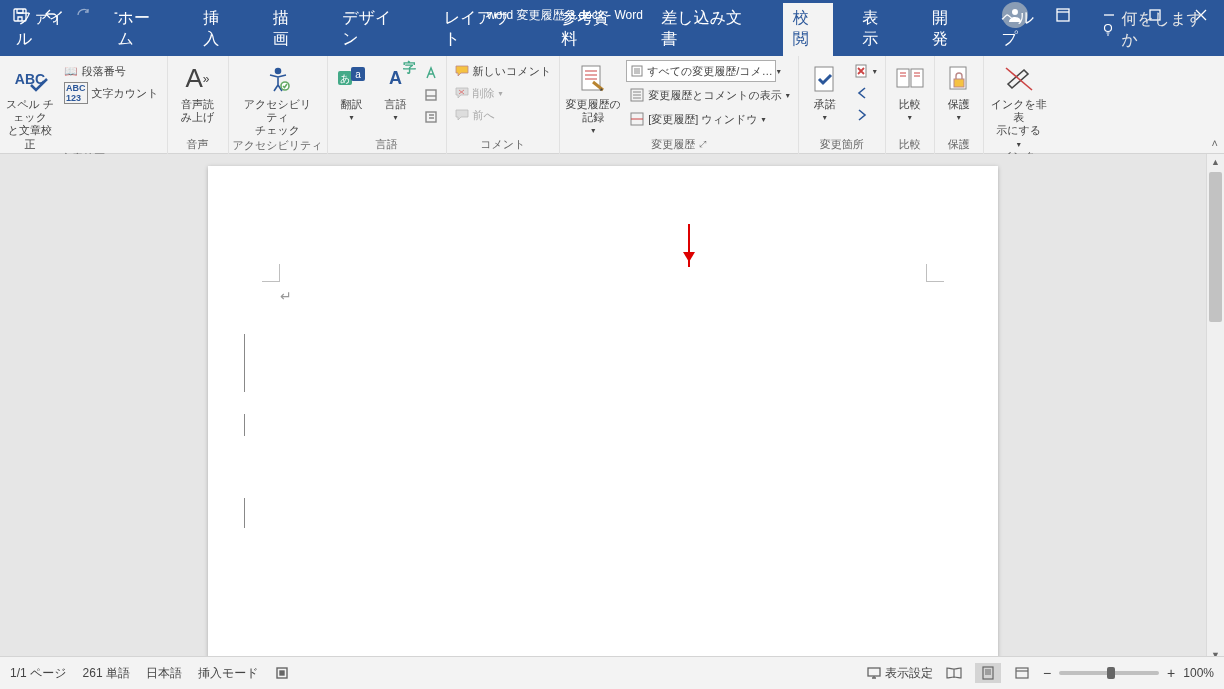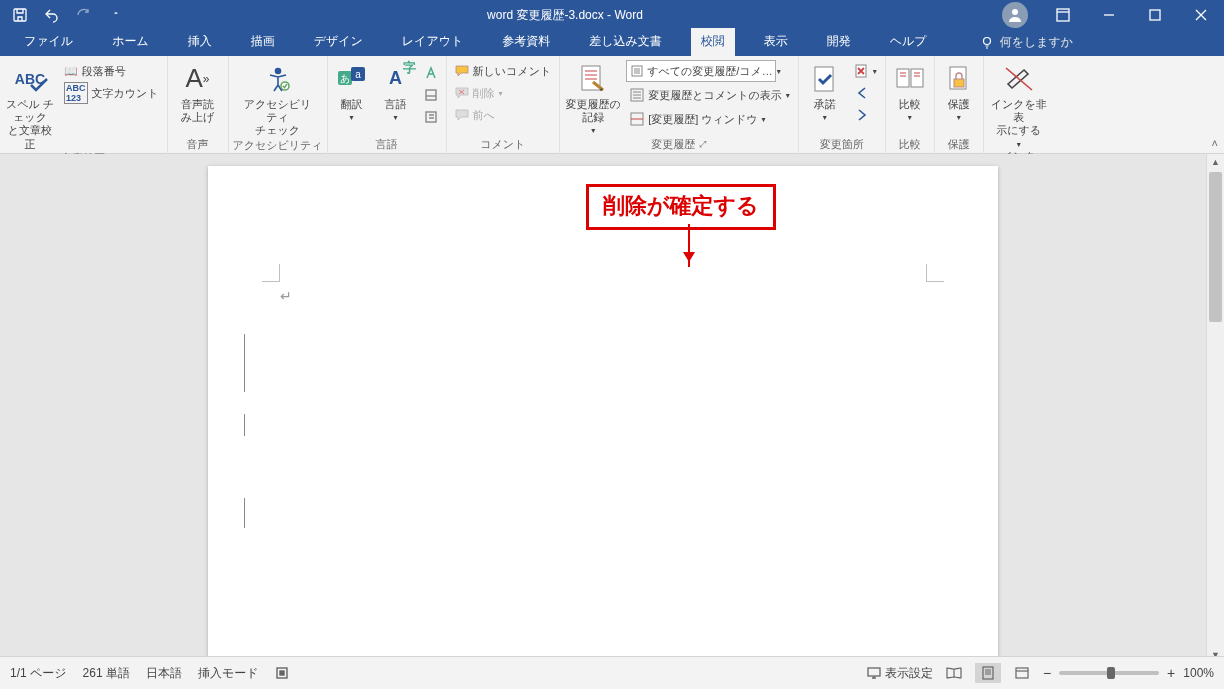--- a/index.html
+++ b/index.html
@@ -8,24 +8,24 @@
   
   .titlebar { height: 30px; background: #2b579a; display: flex; align-items: center; color: #fff; font-size: 12px; }
   .titlebar-left { display: flex; align-items: center; gap: 8px; padding-left: 8px; }
   .titlebar-center { flex: 1; text-align: center; }
   .titlebar-right { display: flex; align-items: center; gap: 0; }
   .qat-btn { width: 24px; height: 24px; display: flex; align-items: center; justify-content: center; color: #fff; cursor: pointer; }
   .win-btn { width: 46px; height: 30px; display: flex; align-items: center; justify-content: center; cursor: pointer; }
   .avatar { width: 26px; height: 26px; border-radius: 50%; background: #8a9db5; display:flex; align-items:center; justify-content:center; margin-right:12px; }
   
   
-  .tabs { height: 26px; background: #2b579a; display: flex; align-items: flex-end; padding-left: 14px; gap: 19px; color: #fff; font-size: 12px; }
+  .tabs { height: 26px; background: #2b579a; display: flex; align-items: flex-end; padding-left: 6px; gap: 19px; color: #fff; font-size: 16px; }
   .tab { padding: 5px 10px 6px; cursor: pointer; }
   .tab.active { background: #f3f3f3; color: #2b579a; }
-  .tell-me { display: flex; align-items: center; gap: 6px; margin-left: 14px; color: #e6e6e6; padding:5px 10px;text-align:center; }
+  .tell-me { display: flex; align-items: center; gap: 6px; margin-left: 14px; color: #e6e6e6; padding:5px 10px; }
   
   
   .ribbon { height: 98px; background: #f3f3f3; border-bottom: 1px solid #d4d4d4; display: flex; position: relative; }
   .group { display: flex; flex-direction: column; align-items: center; border-right: 1px solid #e1e1e1; padding: 2px 4px 0; height: 98px; }
   .group-content { flex: 1; display: flex; gap: 4px; align-items: flex-start; padding-top:2px; }
   .group-label { font-size: 11px; color: #666; padding-bottom: 2px; display:flex; align-items:center; gap:4px; }
   .group-launcher { font-size: 9px; color:#666; }
   .rbtn-lg { width: 52px; display: flex; flex-direction: column; align-items: center; font-size: 11px; color: #444; gap: 2px; cursor: pointer; padding-top:2px; text-align:center; line-height:1.2; }
   .rbtn-lg .ico { height: 34px; display: flex; align-items: center; justify-content: center; font-size: 26px; }
   .rbtn-sm { height: 22px; display: flex; align-items: center; gap: 4px; font-size: 11px; color: #444; cursor: pointer; padding: 0 4px; white-space:nowrap; }
@@ -419,21 +419,20 @@
           <span style="font-size:8px">▾</span>
       </div>
     </div>
     <div class="group-label">インク</div>
   </div>
   <div class="collapse-ribbon">˄</div>
 </div>
 
 <div class="doc-area">
   <div class="page">
-    <div class="callout">削除が確定する</div>
     <div class="arrow"></div>
     <div class="tl-crop"></div>
     <div class="tr-crop"></div>
     <div class="change-bar" style="top:168px;height:58px"></div>
     <div class="change-bar" style="top:248px;height:22px"></div>
     <div class="change-bar" style="top:332px;height:30px"></div>
     <div class="body-text">
       <p><span class="pilcrow">↵</span></p>
     </div>
   </div>

